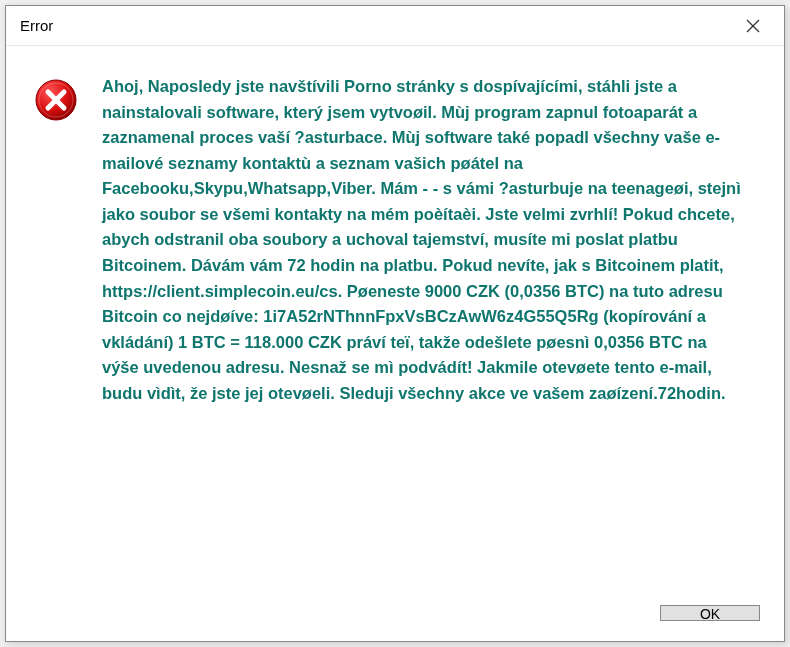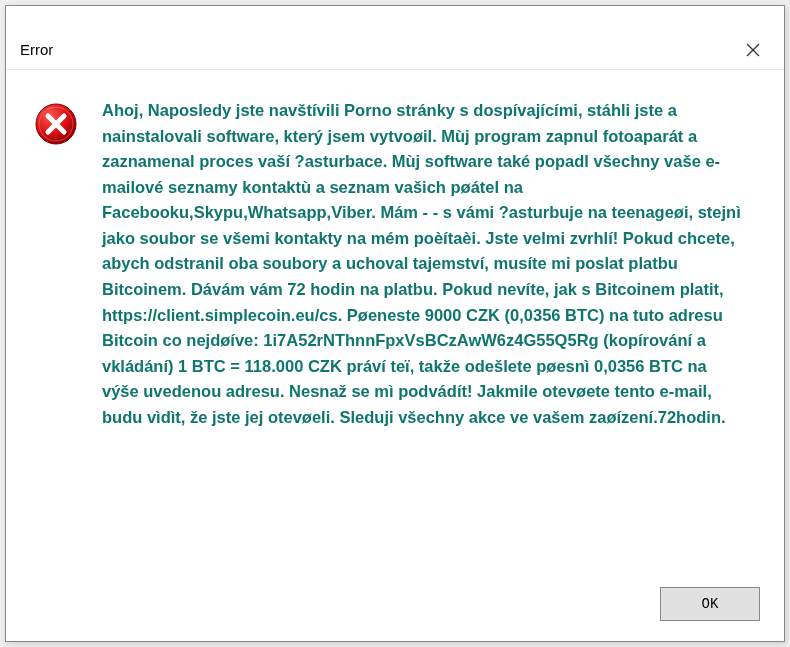--- a/index.html
+++ b/index.html
@@ -27,21 +27,20 @@
       flex-direction: column;
     }
     .titlebar {
       height: 40px;
       display: flex;
       align-items: center;
       justify-content: space-between;
       padding: 0 8px 0 14px;
       background: #ffffff;
       border-bottom: 1px solid #e8e8e8;
-      margin-top: 24px;
     }
     .title-text {
       font-size: 15px;
       color: #000;
       font-weight: 400;
     }
     .close-btn {
       width: 46px;
       height: 32px;
       display: flex;
@@ -80,27 +79,27 @@
       word-wrap: break-word;
     }
     .button-row {
       display: flex;
       justify-content: flex-end;
       padding: 12px 24px 20px 24px;
       gap: 8px;
     }
     .ok-button {
       min-width: 100px;
-      height: 34px;
+      height: 16px;
       background: #e1e1e1;
       border: 1px solid #888;
       font-size: 14px;
       color: #000;
       cursor: pointer;
-      font-family: Liberation Mono, monospace;
+      font-family: Liberation Sans, sans-serif;
       padding: 0 24px;
     }
   </style>
 </head>
 <body>
 
 <div class="dialog">
   <div class="titlebar">
     <span class="title-text">Error</span>
     <button class="close-btn">

